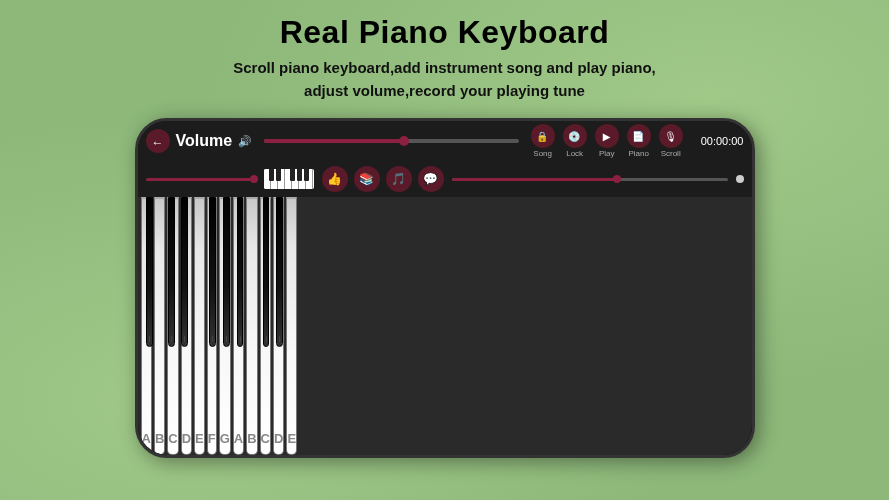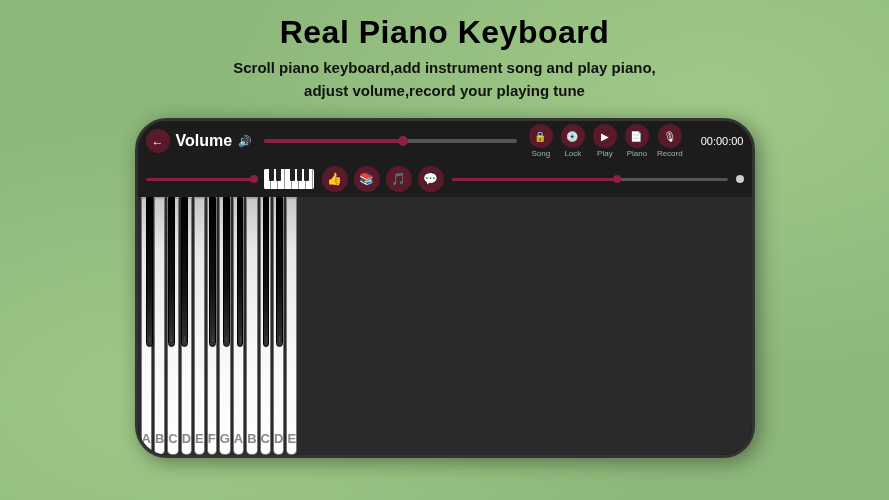--- a/index.html
+++ b/index.html
@@ -422,21 +422,21 @@
           <div class="top-icon-item">
             <div class="top-icon-circle">▶</div>
             <span class="top-icon-label">Play</span>
           </div>
           <div class="top-icon-item">
             <div class="top-icon-circle">📄</div>
             <span class="top-icon-label">Piano</span>
           </div>
           <div class="top-icon-item">
             <div class="top-icon-circle">🎙</div>
-            <span class="top-icon-label">Record</span>
+            <span class="top-icon-label">Scroll</span>
           </div>
         </div>
         <span class="timer-text">00:00:00</span>
       </div>
 
       <div class="middle-bar">
         <div class="pink-slider-left">
           <div class="pink-slider-left-thumb"></div>
         </div>
 

